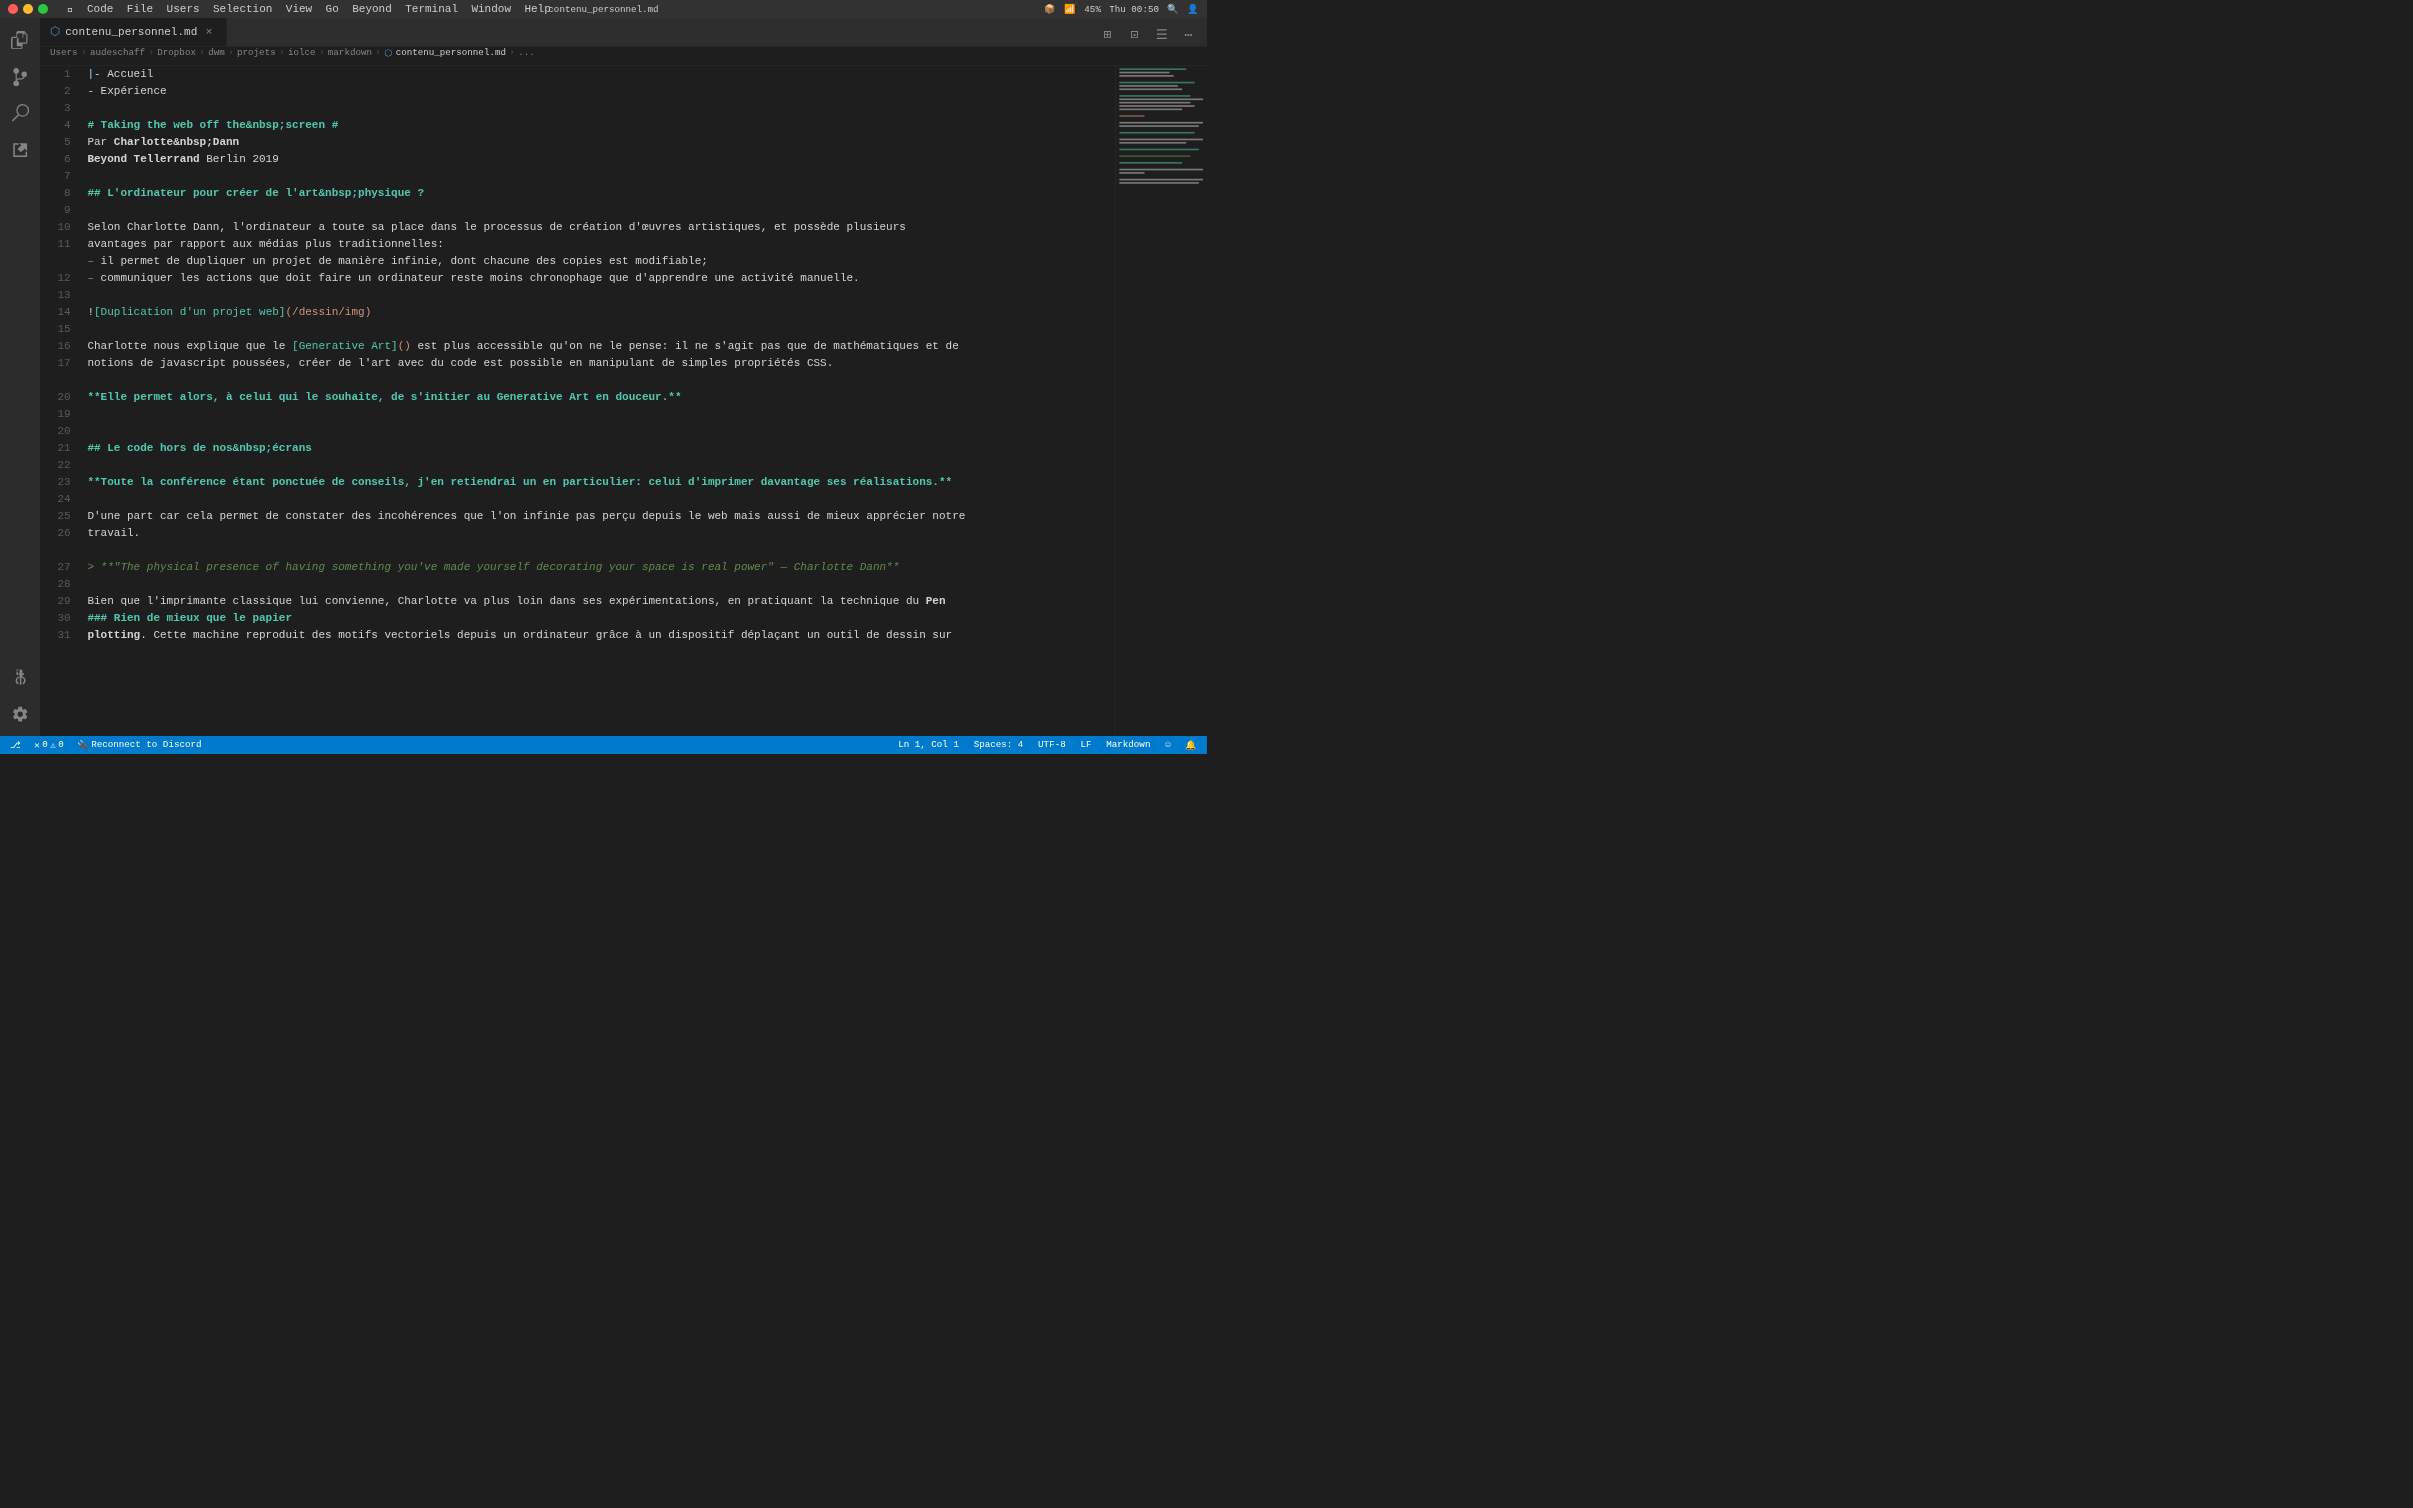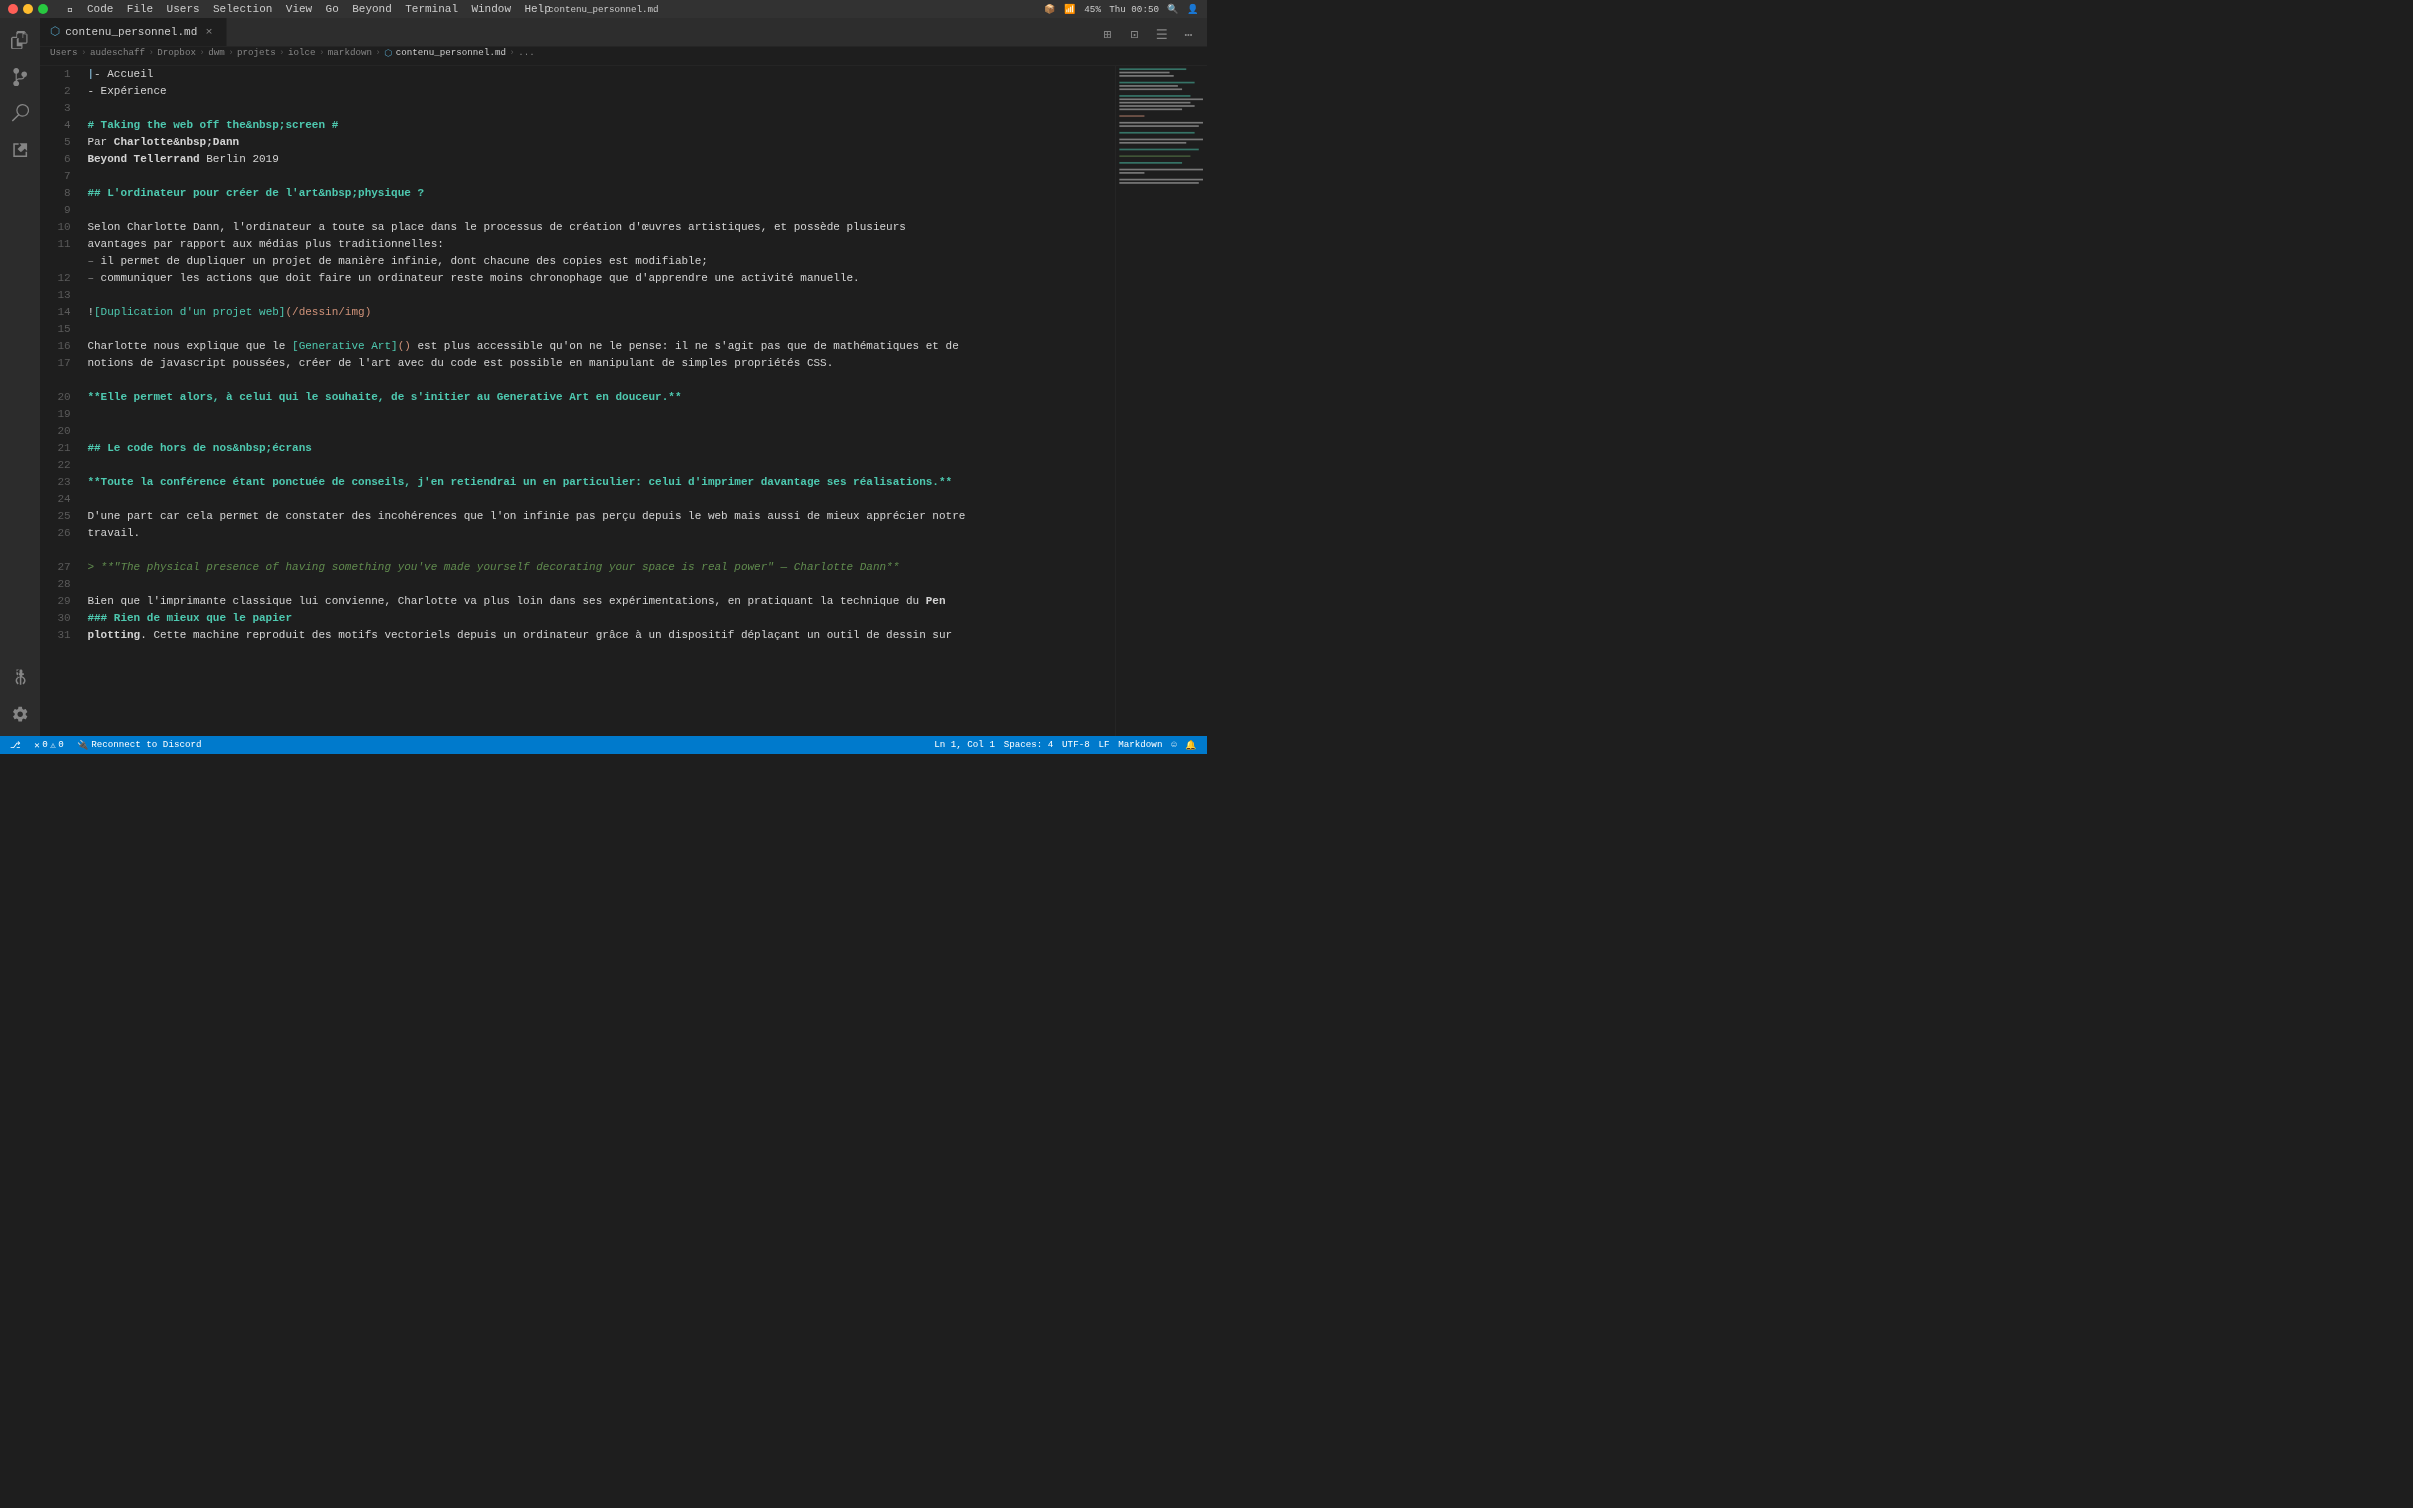--- a/index.html
+++ b/index.html
@@ -255,21 +255,21 @@
     }
     .status-left {
       display: flex;
       align-items: center;
       gap: 6.7px;
     }
     .status-right {
       margin-left: auto;
       display: flex;
       align-items: center;
-      gap: 2px;
+      gap: 8px;
     }
     .status-item {
       display: flex;
       align-items: center;
       gap: 2.5px;
       cursor: pointer;
       padding: 0 3.4px;
       height: 18.4px;
     }
   </style>

